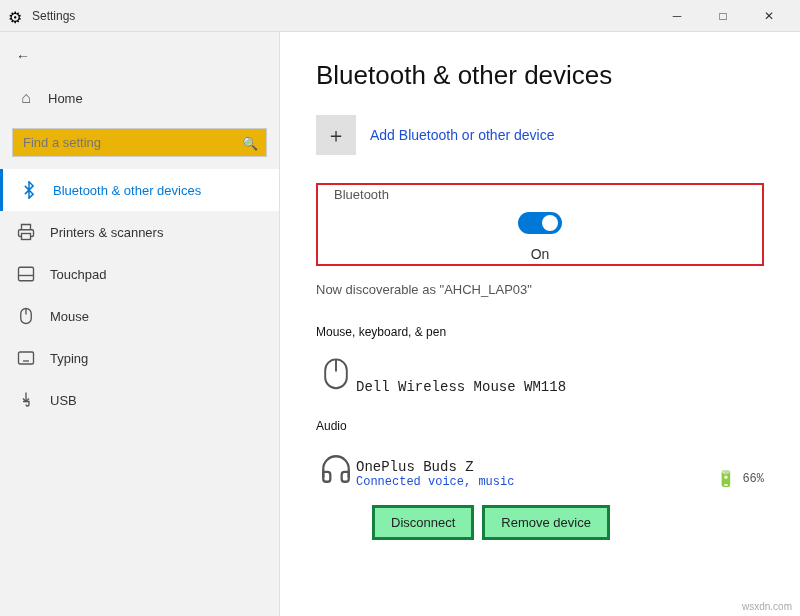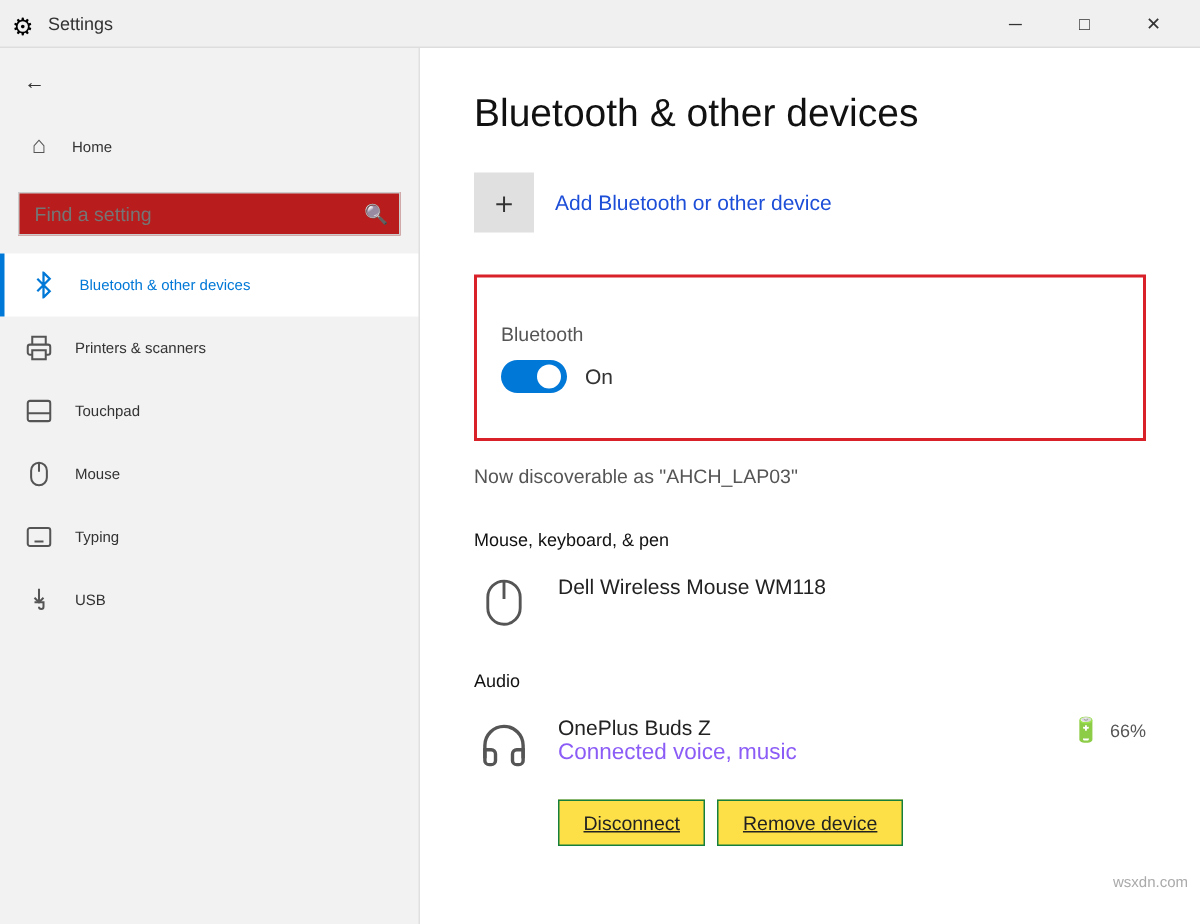--- a/index.html
+++ b/index.html
@@ -89,21 +89,21 @@
     }
 
     .search-box {
       margin: 8px 12px 12px;
       position: relative;
     }
     .search-box input {
       width: 100%;
       padding: 6px 32px 6px 10px;
       border: 1px solid #ccc;
-      background: #b91c1c;
+      background: #eab308;
       font-size: 13px;
       outline: none;
     }
     .search-icon-box {
       position: absolute;
       right: 8px;
       top: 50%;
       transform: translateY(-50%);
       font-size: 13px;
       color: #555;
@@ -134,21 +134,21 @@
       width: 20px;
       height: 20px;
       display: flex;
       align-items: center;
       justify-content: center;
       font-size: 16px;
       color: #555;
       flex-shrink: 0;
     }
     .sidebar-item-label {
-      font-size: 10px;
+      font-size: 13px;
       color: #333;
       text-align: center;
     }
 
     
     .main-content {
       flex: 1;
       padding: 28px 36px;
       overflow-y: auto;
       background: #fff;
@@ -181,34 +181,35 @@
       color: #333;
     }
     .add-device-text {
       font-size: 14px;
       color: #1d4ed8;
     }
 
     
     .bluetooth-section {
       border: 2px solid #d9212a;
-      padding: 30px 16px;
+      padding: 2px 16px;
       margin-bottom: 16px;
     }
     .section-heading {
       font-size: 13px;
       color: #555;
       margin-bottom: 10px;
     }
 
     
     .toggle-row {
       display: flex;
       align-items: center;
       gap: 12px;
+      flex-direction: column;
     }
     .toggle-switch {
       position: relative;
       width: 44px;
       height: 22px;
       cursor: pointer;
     }
     .toggle-track {
       width: 44px;
       height: 22px;
@@ -241,44 +242,44 @@
     
     .category-title {
       font-size: 12px;
       font-weight: 300;
       color: #111;
       margin-bottom: 16px;
     }
 
     .device-item {
       display: flex;
-      align-items: flex-start;
-      gap: 16px;
+      align-items: flex-end;
       margin-bottom: 12px;
+      font-family: Liberation Mono, monospace;
     }
     .device-icon {
       width: 40px;
       height: 40px;
       display: flex;
       align-items: center;
       justify-content: center;
       font-size: 24px;
       color: #555;
       flex-shrink: 0;
     }
     .device-info {
       flex: 1;
     }
     .device-name {
       font-size: 14px;
       color: #222;
     }
     .device-status {
-      font-size: 15px;
-      color: #8b5cf6;
+      font-size: 12px;
+      color: #1d4ed8;
     }
     .device-battery {
       display: flex;
       align-items: center;
       gap: 6px;
       font-size: 12px;
       color: #555;
     }
     .battery-icon {
       font-size: 16px;
@@ -286,36 +287,35 @@
 
     
     .device-actions {
       display: flex;
       gap: 8px;
       margin-top: 16px;
       padding-left: 56px;
     }
     .action-btn {
       padding: 7px 16px;
-      border: 1px solid #15803d;
-      background: #fde047;
+      border: 3px solid #15803d;
+      background: #86efac;
       cursor: pointer;
       font-size: 13px;
       color: #222;
-      text-decoration: underline;
     }
 
     .section-separator {
       margin-bottom: 24px;
     }
 
     
     .watermark {
       position: fixed;
-      bottom: 22px;
+      bottom: 4px;
       right: 8px;
       font-size: 10px;
       color: #aaa;
       z-index: 999;
     }
   </style>
 </head>
 <body>
 
 <div class="title-bar">

